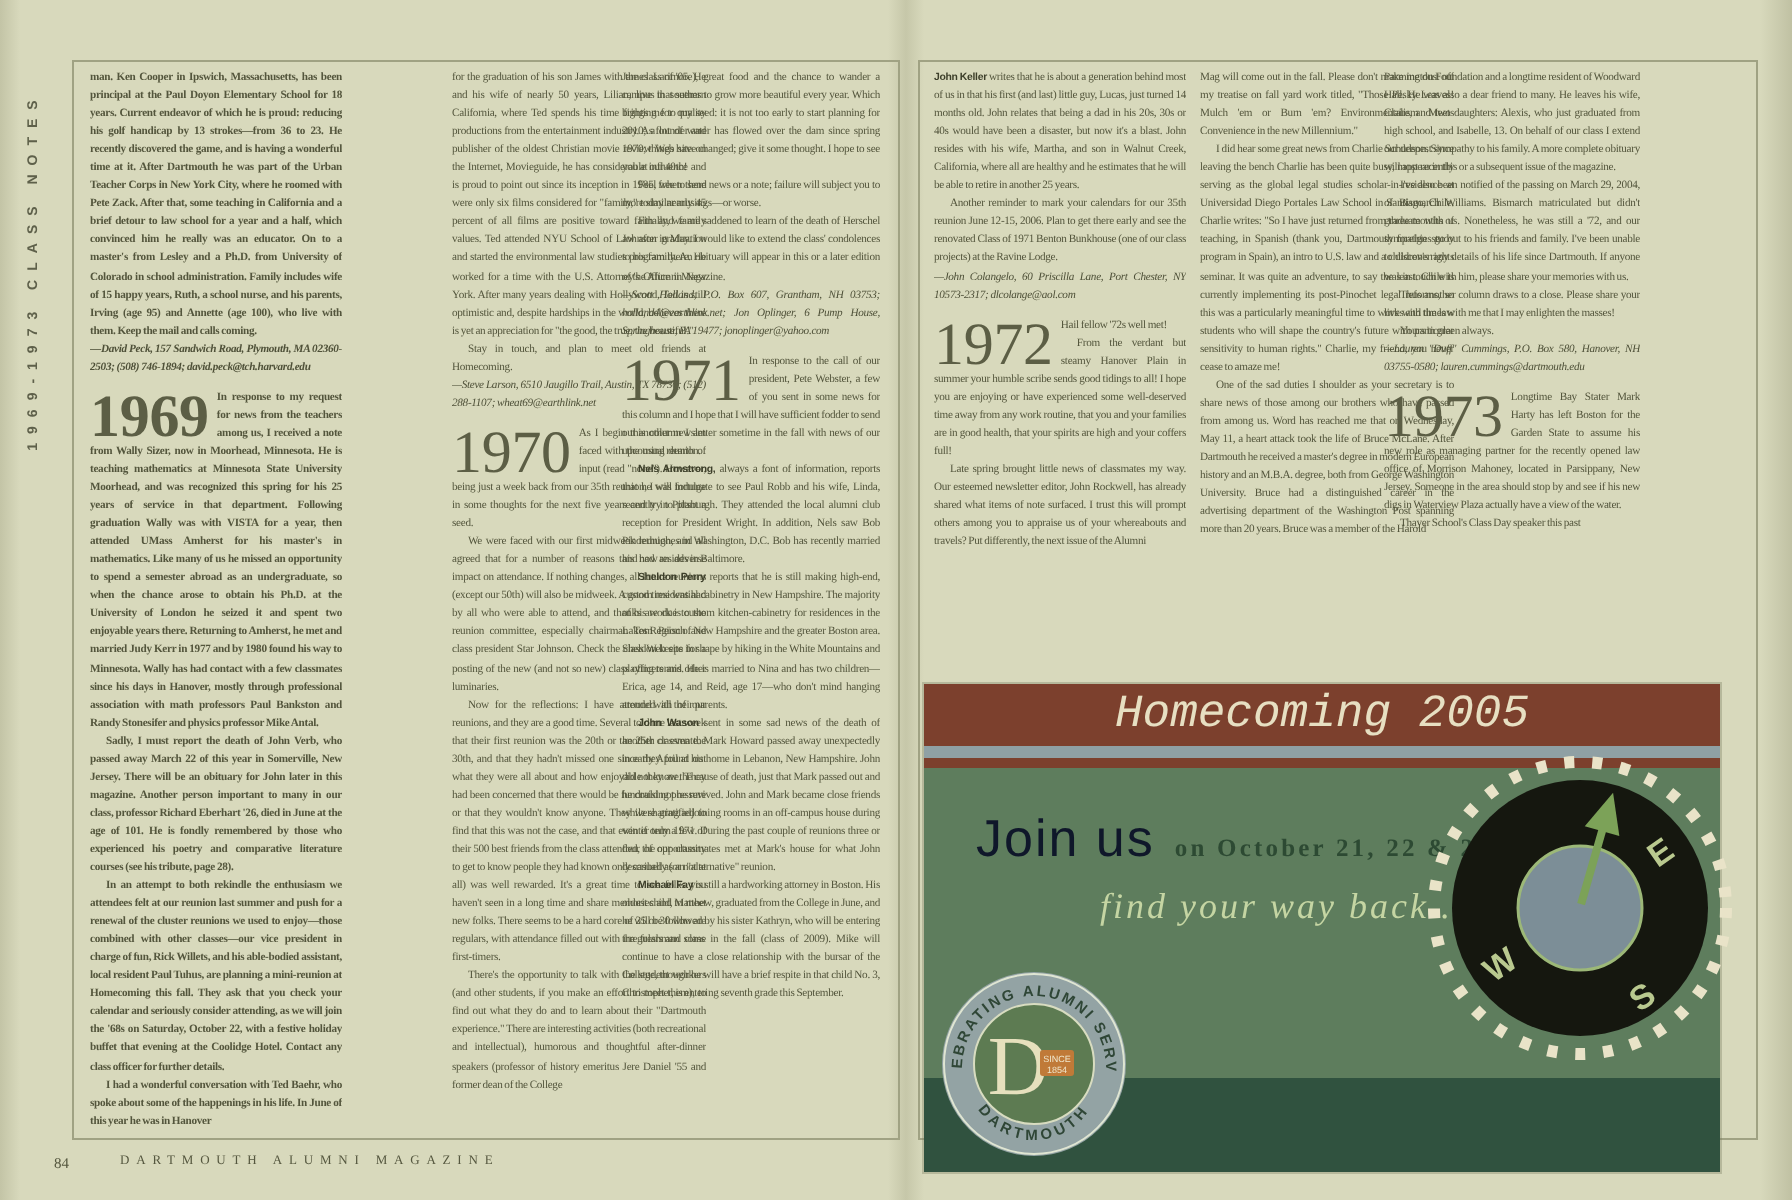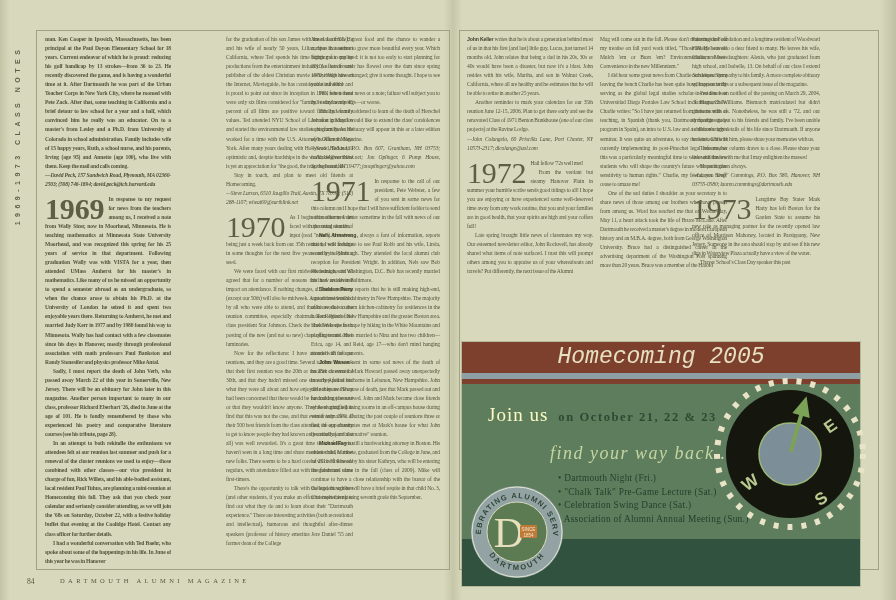--- a/index.html
+++ b/index.html
@@ -59,21 +59,21 @@
   .ad .band{position:absolute;left:0;top:0;width:398px;height:31px;background:#7c402d;}
   .ad .band .title{
     margin:0;text-align:center;font-size:23px;line-height:31px;
     font-style:italic;color:#e7dfc2;font-family:Liberation Mono, monospace;
   }
   .ad .stripe{position:absolute;left:0;top:31px;width:398px;height:6px;background:#8fa0a4;}
   .ad .rule{position:absolute;left:0;top:37px;width:398px;height:5px;background:#7c402d;}
   .ad .darkband{position:absolute;left:0;top:197px;width:398px;height:47px;background:#30523f;}
 
   .ad .joinrow{position:absolute;left:26px;top:62px;white-space:nowrap;}
-  .ad .join{font-size:19px;color:#fef9c3;font-family:Liberation Serif, serif;letter-spacing:1px;}
+  .ad .join{font-size:26px;color:#0f172a;font-family:Liberation Sans, sans-serif;letter-spacing:1px;}
   .ad .date{font-size:12.5px;font-weight:bold;color:#2d4a33;letter-spacing:1.6px;margin-left:10px;}
   .ad .tagline{position:absolute;left:88px;top:101px;font-style:italic;font-size:18px;
     color:#c5d5a3;letter-spacing:1.5px;font-family:"Liberation Serif", serif;}
   .ad ul{position:absolute;left:96px;top:130px;margin:0;padding:0;list-style:none;}
   .ad ul li{font-size:9.3px;line-height:13.5px;color:#22402c;letter-spacing:.3px;}
   .ad ul li::before{content:"• ";}
   .ad .url{position:absolute;left:112px;top:206px;font-size:12px;color:#8aa6ba;
     letter-spacing:.8px;font-family:"Liberation Sans", sans-serif;}
 
   .ad .compass{position:absolute;left:246px;top:30px;}
@@ -157,26 +157,20 @@
     <p class="title">Homecoming 2005</p>
   </div>
   <div class="stripe"></div>
   <div class="rule"></div>
 
   <div class="joinrow">
     <span class="join">Join us</span><span class="date">on October 21, 22 &amp; 23</span>
   </div>
   <div class="tagline">find your way back ...</div>
 
-  <ul>
-    <li>Dartmouth Night (Fri.)</li>
-    <li>"Chalk Talk" Pre-Game Lecture (Sat.)</li>
-    <li>Celebration Swing Dance (Sat.)</li>
-    <li>Association of Alumni Annual Meeting (Sun.)</li>
-  </ul>
 
   <div class="darkband"></div>
 
   <svg class="compass" width="164" height="164" viewBox="0 0 164 164">
     <circle cx="82" cy="82" r="73" fill="none" stroke="#e9e3c8" stroke-width="6" stroke-dasharray="5 9"></circle>
     <circle cx="82" cy="82" r="64" fill="#15170f"></circle>
     <circle cx="82" cy="82" r="31" fill="#7c8e97" stroke="#9cb878" stroke-width="1.5"></circle>
     <g transform="rotate(-35 82 82)" fill="#b9c98f" font-family="Liberation Sans, sans-serif" font-size="17" font-weight="bold" text-anchor="middle">
       <text x="33" y="88">W</text>
       <text x="131" y="88">E</text>

